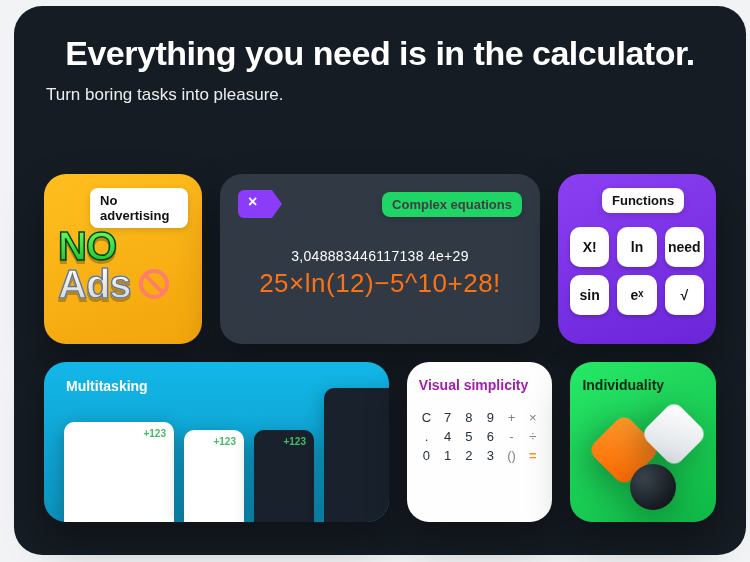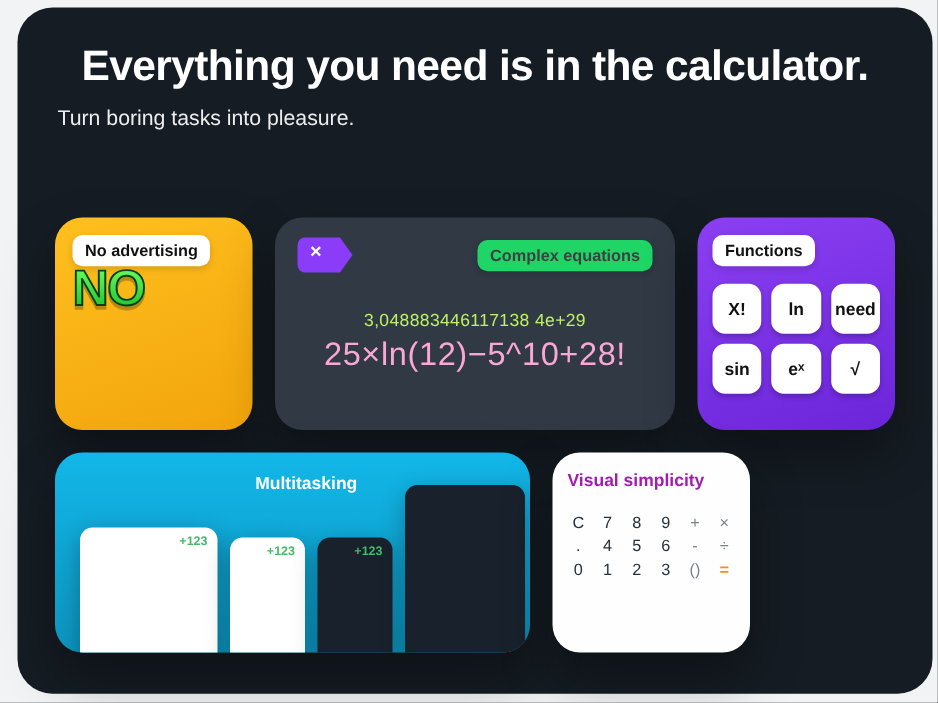--- a/index.html
+++ b/index.html
@@ -14,21 +14,21 @@
     color: #fff;
   }
   .hero-title { font-size: 34px; font-weight: 800; text-align: center; letter-spacing: -0.5px; }
   .hero-sub { font-size: 17px; text-align: left; margin-top: 12px; opacity: 0.92; }
 
   .row { position: absolute; left: 30px; right: 30px; display: flex; gap: 18px; }
   .row1 { top: 168px; height: 170px; }
   .row2 { top: 356px; height: 160px; }
 
   .card { border-radius: 22px; position: relative; overflow: hidden; box-shadow: 0 20px 40px rgba(0,0,0,0.35); }
-  .pill { display: inline-block; background: #fff; color: #111; font-weight: 700; font-size: 13px; padding: 5px 10px; border-radius: 8px; box-shadow: 0 2px 6px rgba(0,0,0,0.15); }
+  .pill { display: inline-block; background: #fff; color: #111; font-weight: 700; font-size: 13px; padding: 5px 10px; border-radius: 8px; box-shadow: 0 2px 6px rgba(0,0,0,0.15); margin-left: 32px; }
   .pill.green { background: #1fd566; color: #404040; }
   .label-flat { font-weight: 700; font-size: 14px; color: #a21caf; }
 
   
   .card-ads { width: 158px; height: 170px; background: linear-gradient(160deg,#ffbf1f,#f2a50b); padding: 14px 14px 0 14px; }
   .no-text { font-size: 40px; font-weight: 900; line-height: 0.9; letter-spacing: -1px; 
     background: linear-gradient(#6dfd5c,#1bbf2f); -webkit-background-clip: text; background-clip:text; color: transparent;
     -webkit-text-stroke: 1.5px #0b3d12; filter: drop-shadow(0 3px 0 rgba(0,0,0,0.25)); }
   .ads-line { display:flex; align-items:center; gap:8px; margin-top: 2px; }
   .ads-text { font-size: 40px; font-weight: 900; line-height: 0.9; letter-spacing: -1px;
@@ -36,31 +36,31 @@
     -webkit-text-stroke: 1.5px #6b7580; filter: drop-shadow(0 3px 0 rgba(0,0,0,0.25)); }
   .noentry { width: 30px; height:30px; border-radius:50%; border:4px solid #ff7d6b; position:relative; flex:0 0 auto; }
   .noentry::after { content:""; position:absolute; left:50%; top:50%; width:28px; height:4px; background:#ff7d6b; transform:translate(-50%,-50%) rotate(45deg); }
 
   
   .card-eq { flex:1; height:170px; background:#303944; padding:16px 18px 0 18px; }
   .eq-top { display:flex; justify-content:space-between; align-items:center; }
   .tag-del { width:34px; height:28px; background:#8a3cf9; border-radius:6px 0 0 6px; position:relative; }
   .tag-del::after { content:""; position:absolute; right:-10px; top:0; border-left:10px solid #8a3cf9; border-top:14px solid transparent; border-bottom:14px solid transparent; }
   .tag-del span { color:#fff; font-weight:900; font-size:16px; position:relative; top:3px; left:10px; }
-  .eq-result { text-align:center; color:#bef264; font-size:14px; margin-top:30px; letter-spacing:0.3px; }
-  .eq-expr { text-align:center; color:#f9a8d4; font-size:26px; font-weight:400; margin-top:4px; letter-spacing:0.5px; }
+  .eq-result { text-align:center; color:#ffffff; font-size:14px; margin-top:30px; letter-spacing:0.3px; }
+  .eq-expr { text-align:center; color:#f97316; font-size:26px; font-weight:400; margin-top:4px; letter-spacing:0.5px; }
 
   
   .card-fn { width:158px; height:170px; background:linear-gradient(160deg,#8b3ff2,#6b25d9); padding:14px 12px 0 12px; }
   .fn-grid { display:grid; grid-template-columns:repeat(3,1fr); gap:8px; margin-top:14px; }
   .fn-key { background:#fff; color:#111; border-radius:10px; height:40px; display:flex; align-items:center; justify-content:center; font-size:14px; font-weight:600; box-shadow:0 2px 4px rgba(0,0,0,0.2); }
 
   
   .card-multi { width:380px; height:160px; background:linear-gradient(#12b7e8,#0c95c0); padding:16px 0 0 0; }
-  .multi-label { color:#fff; font-weight:700; font-size:14px; padding-left:22px;text-align:center; }
+  .multi-label { color:#fff; font-weight:700; font-size:14px; padding-left:22px; }
   .windows { position:absolute; left:20px; right:10px; bottom:0; top:42px; }
   .win { position:absolute; bottom:-6px; border-radius:10px 10px 0 0; box-shadow:0 6px 20px rgba(0,0,0,0.3); }
   .win .sum { position:absolute; right:8px; top:6px; font-size:10px; color:#4b6; font-weight:600; }
   .win1 { left:0; width:110px; height:106px; background:#fff; }
   .win2 { left:120px; width:60px; height:98px; background:#fff; }
   .win3 { left:190px; width:60px; height:98px; background:#18212c; }
   .win3 .sum { color:#4b6; }
   .win4 { left:260px; width:96px; height:140px; background:#18212c; }
 
   
@@ -82,20 +82,24 @@
 
 <div class="panel">
   <h1 class="hero-title">Everything you need is in the calculator.</h1>
   <p class="hero-sub">Turn boring tasks into pleasure.</p>
 
   <div class="row row1">
 
     <div class="card card-ads">
       <span class="pill">No advertising</span>
       <div class="no-text">NO</div>
+      <div class="ads-line">
+        <div class="ads-text">Ads</div>
+        <div class="noentry"></div>
+      </div>
     </div>
 
     <div class="card card-eq">
       <div class="eq-top">
         <div class="tag-del"><span>×</span></div>
         <span class="pill green">Complex equations</span>
       </div>
       <div class="eq-result">3,048883446117138 4e+29</div>
       <div class="eq-expr">25×ln(12)−5^10+28!</div>
     </div>
@@ -148,14 +152,20 @@
         <span class="op">÷</span>
         <span>0</span>
         <span>1</span>
         <span>2</span>
         <span>3</span>
         <span class="op">()</span>
         <span class="eq">=</span>
       </div>
     </div>
 
+    <div class="card card-ind">
+      <span class="label-flat" style="color:#0f2a17">Individuality</span>
+      <div class="shape sq-orange"></div>
+      <div class="shape sq-white"></div>
+      <div class="shape circ-dark"></div>
+    </div>
   </div>
 </div>
 
 </body></html>

